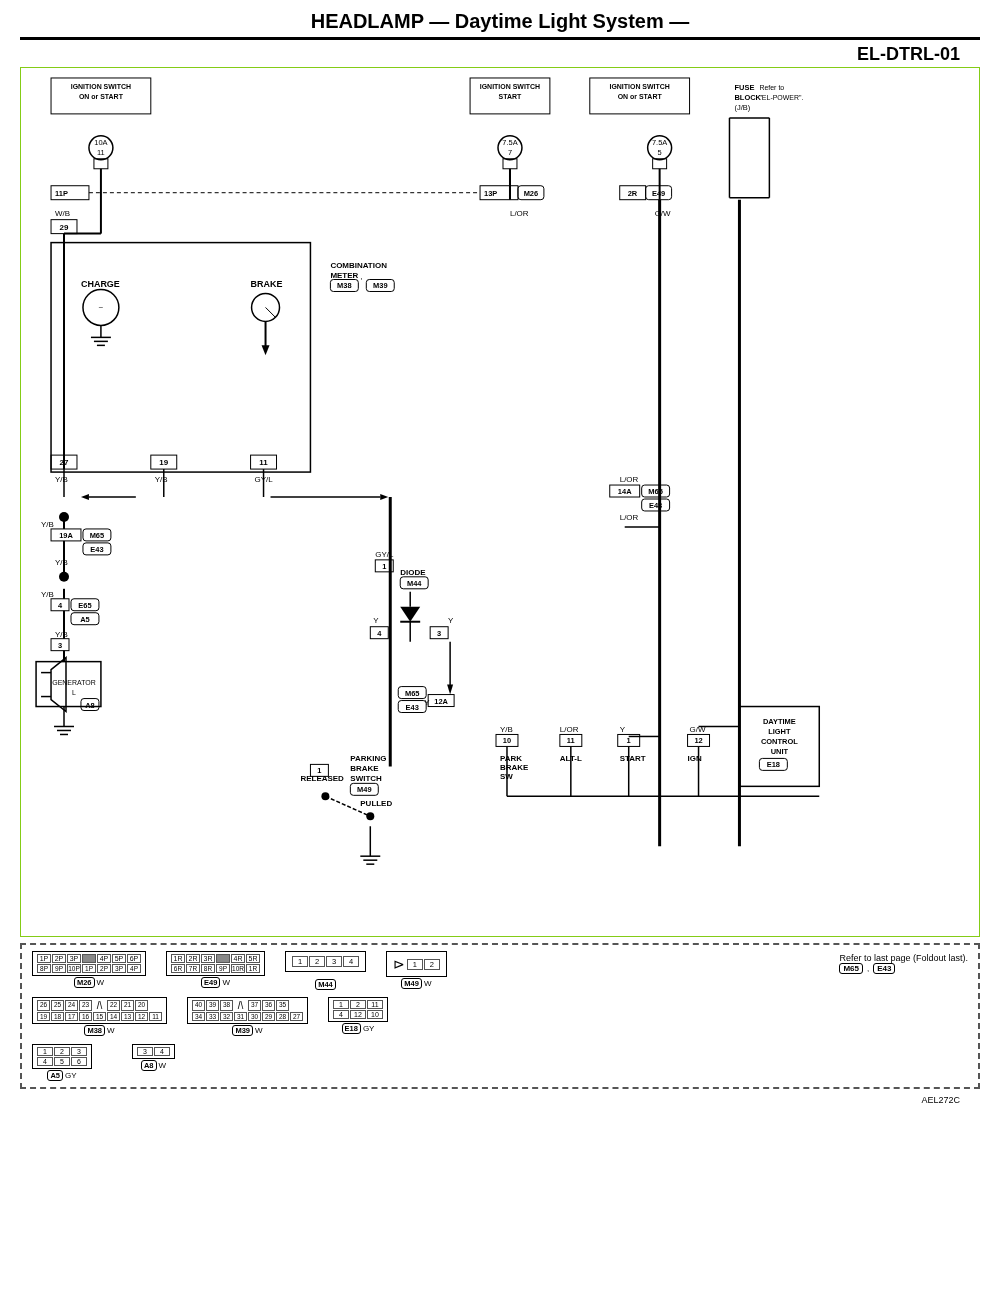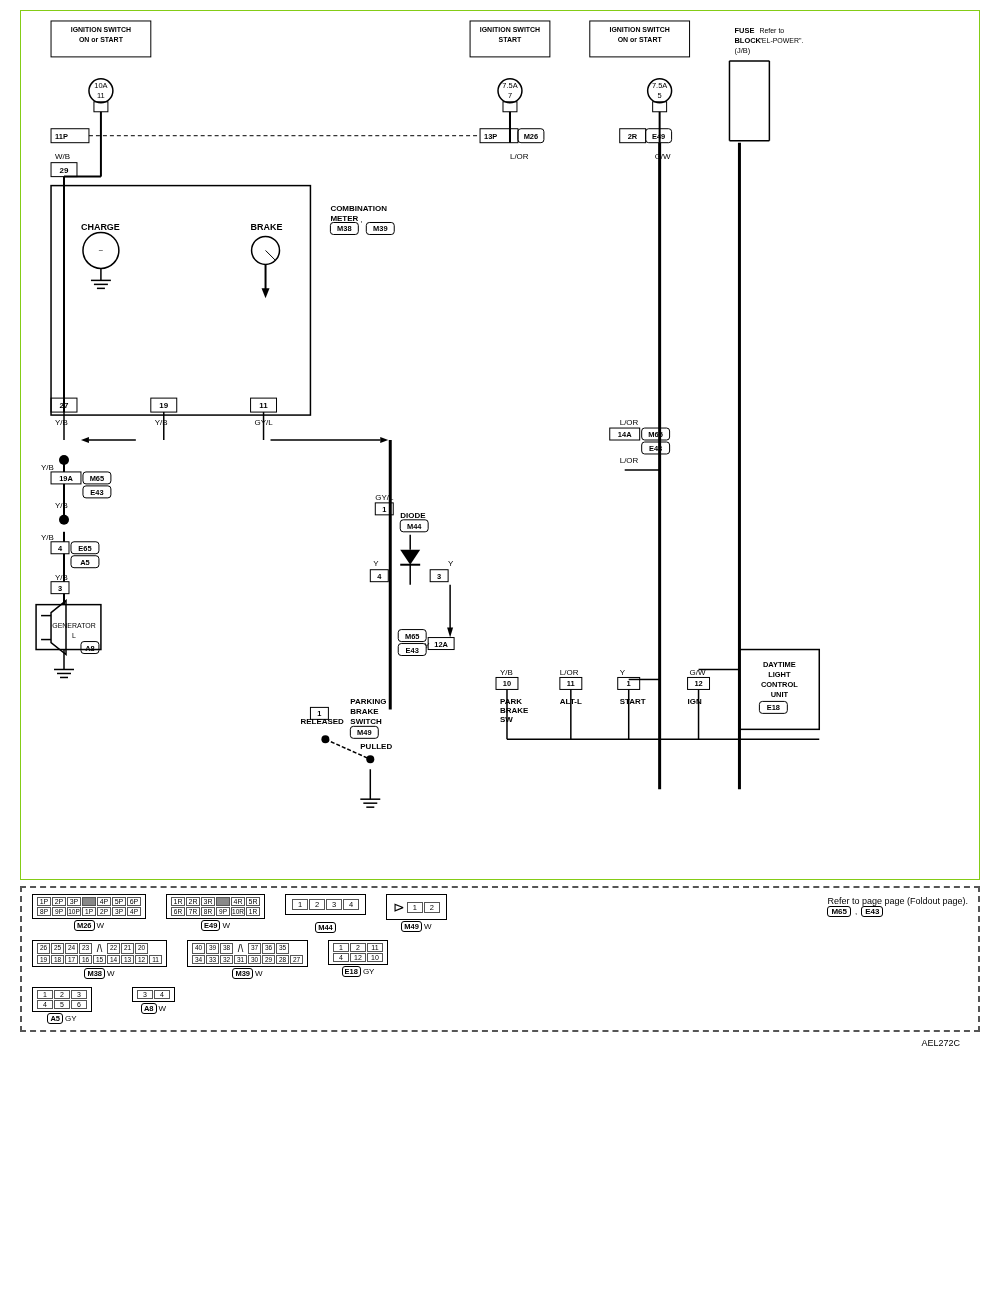--- a/index.html
+++ b/index.html
@@ -89,20 +89,22 @@
       text-align: right;
       font-size: 9px;
       margin-right: 20px;
     }
   </style>
 </head>
 <body>
 
 <div class="page-container">
 
+  <div class="main-title">HEADLAMP — Daytime Light System —</div>
+  <div class="diagram-id">EL-DTRL-01</div>
 
   <div class="diagram-area">
     <svg class="diagram-svg" viewBox="0 0 960 870" xmlns="http://www.w3.org/2000/svg" font-family="Arial, sans-serif">
 
       <rect x="30" y="10" width="100" height="36" fill="none" stroke="#000" stroke-width="1"></rect>
       <text x="80" y="21" text-anchor="middle" font-size="7" font-weight="bold">IGNITION SWITCH</text>
       <text x="80" y="31" text-anchor="middle" font-size="7" font-weight="bold">ON or START</text>
 
       <rect x="450" y="10" width="80" height="36" fill="none" stroke="#000" stroke-width="1"></rect>
       <text x="490" y="21" text-anchor="middle" font-size="7" font-weight="bold">IGNITION SWITCH</text>
@@ -384,21 +386,21 @@
       <line x1="43" y1="474" x2="43" y2="510" stroke="#000" stroke-width="2"></line>
       <line x1="43" y1="522" x2="43" y2="532" stroke="#000" stroke-width="2"></line>
       <line x1="43" y1="544" x2="43" y2="572" stroke="#000" stroke-width="2"></line>
       <line x1="43" y1="584" x2="43" y2="595" stroke="#000" stroke-width="2"></line>
 
     </svg>
   </div>
 
   <div class="connector-table-area">
     <div class="refer-note">
-      <span>Refer to page page (Foldout page).</span><br>
+      <span>Refer to last page (Foldout last).</span><br>
       <span style="display:inline-flex; gap:4px; align-items:center;">
         <span style="border:1px solid #000; border-radius:3px; padding:0 3px; font-size:8px; font-weight:bold;">M65</span>
         <span style="font-size:8px;">,</span>
         <span style="border:1px solid #000; border-radius:3px; padding:0 3px; font-size:8px; font-weight:bold;">E43</span>
       </span>
     </div>
 
     <div style="display:flex; gap:20px; align-items:flex-start; margin-bottom:6px;">
 
       <div style="display:flex; flex-direction:column; align-items:center;">

